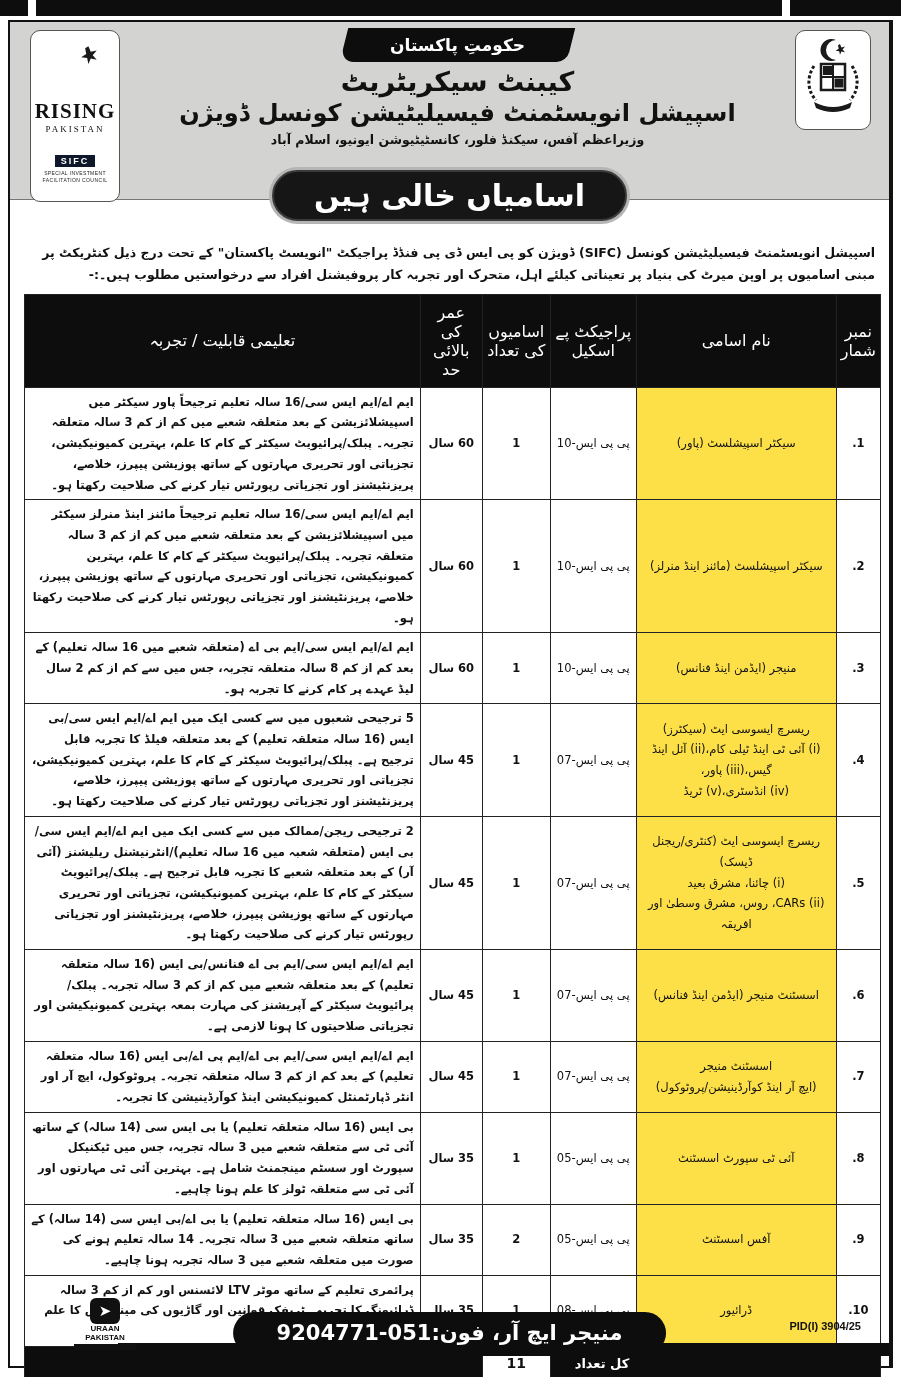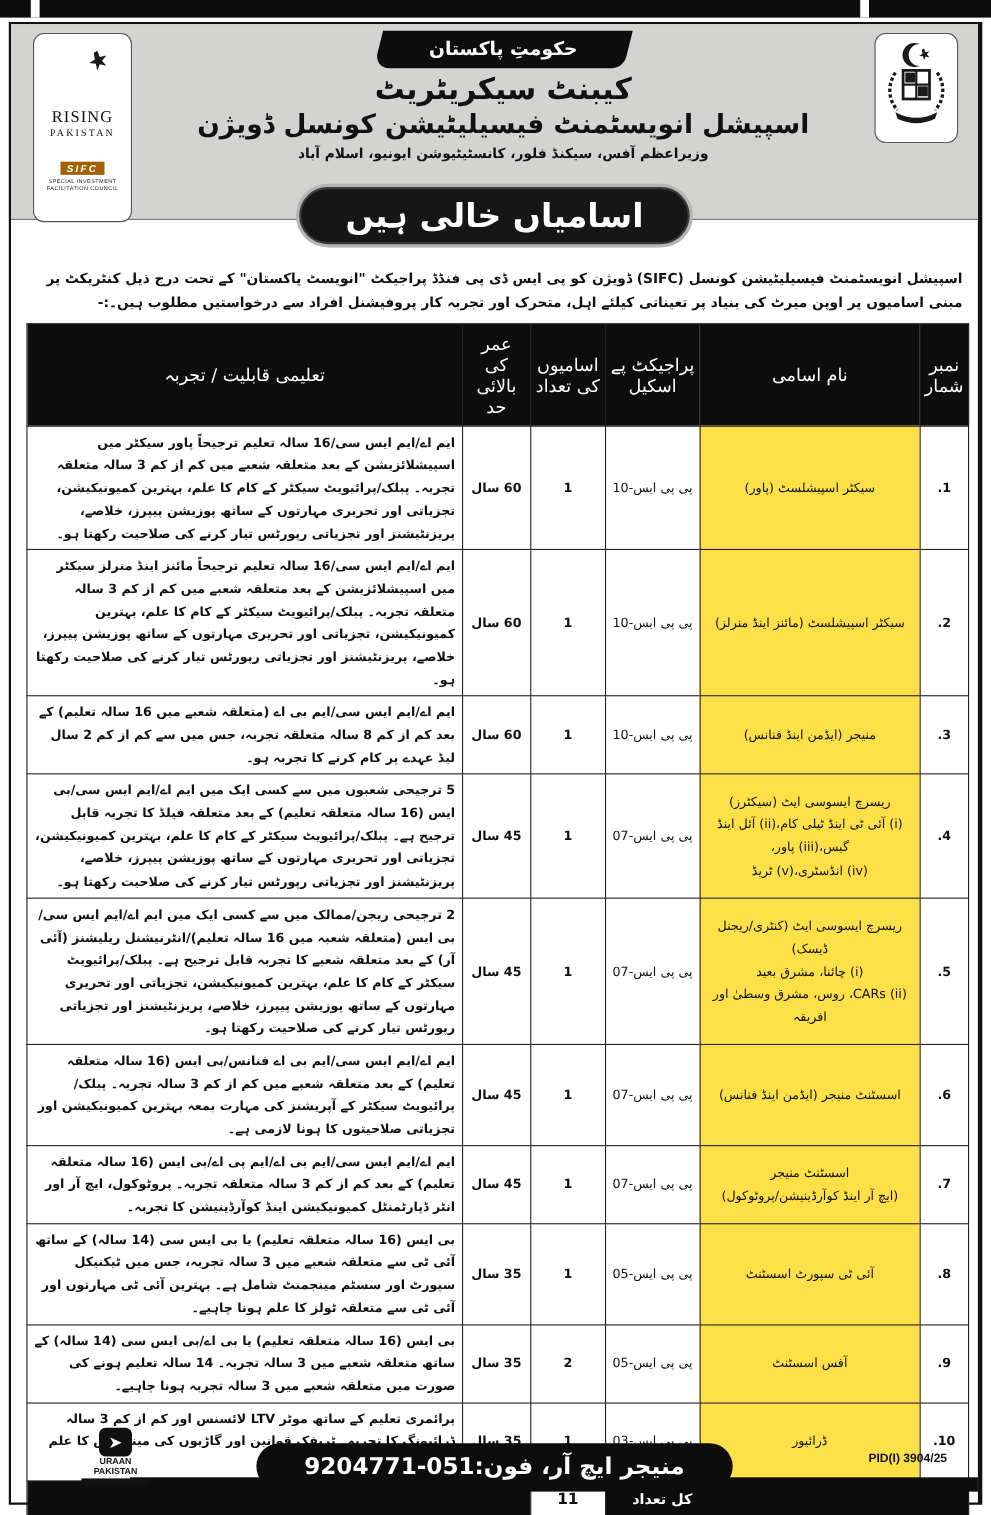--- a/index.html
+++ b/index.html
@@ -11,24 +11,24 @@
   .top-strip .notch { position:absolute; top:0; height:16px; width:8px; background:#fff; }
 
   .ad { position:absolute; left:8px; top:20px; width:885px; height:1348px;
     background:#fff; border:2px solid #111; border-right-width:4px; }
 
   
   .ad-header { position:relative; height:178px; background:#d3d3d1; border-bottom:1px solid #777; }
   .logo-box { position:absolute; background:#fff; border:1px solid #555; border-radius:10px; }
   .logo-left { left:20px; top:8px; width:90px; height:172px; padding-top:8px; text-align:center; }
   .logo-right { right:18px; top:8px; width:76px; height:100px; display:flex; align-items:center; justify-content:center; }
-  .rising-line1 { font-size:15px; letter-spacing:1px; font-weight:normal; font-family:"Liberation Serif", serif; }
+  .rising-line1 { font-size:21px; letter-spacing:1px; font-weight:bold; font-family:"Liberation Serif", serif; }
   .rising-line2 { font-size:9px; letter-spacing:2px; font-family:"Liberation Serif", serif; }
-  .sifc-box { display:inline-block; background:#a16207; color:#fff; font-size:9px; font-weight:bold;
-    letter-spacing:2px; padding:1px 6px; margin-top:21px;font-style:italic; }
+  .sifc-box { display:inline-block; background:#0f172a; color:#fff; font-size:9px; font-weight:bold;
+    letter-spacing:2px; padding:1px 6px; margin-top:21px; }
   .sifc-small { font-size:5px; letter-spacing:.4px; margin-top:2px; color:#222; line-height:1.4; }
 
   .header-center { position:absolute; left:120px; right:104px; top:0; height:100%; text-align:center; direction:rtl; }
   .govt-pill { display:inline-block; margin-top:6px; background:#0d0d0d; color:#fff;
     font-size:17px; font-weight:bold; padding:7px 46px; transform:skewX(-14deg);
     border-radius:0 0 10px 14px; }
   .govt-pill > span { display:inline-block; transform:skewX(14deg); }
   .title1 { font-size:27px; font-weight:bold; margin-top:4px; line-height:1.2; }
   .title2 { font-size:24px; font-weight:bold; line-height:1.25; }
   .address { font-size:12.5px; font-weight:bold; margin-top:4px; }
@@ -243,21 +243,21 @@
           <td class="c-name">آفس اسسٹنٹ</td>
           <td class="c-scale">پی پی ایس-05</td>
           <td class="c-count">2</td>
           <td class="c-age">35 سال</td>
           <td class="c-qual">بی ایس (16 سالہ متعلقہ تعلیم) یا بی اے/بی ایس سی (14 سالہ) کے ساتھ متعلقہ شعبے میں 3 سالہ تجربہ۔ 14 سالہ تعلیم ہونے کی صورت میں متعلقہ شعبے میں 3 سالہ تجربہ ہونا چاہیے۔</td>
         </tr>
 
         <tr>
           <td class="c-sr">.10</td>
           <td class="c-name">ڈرائیور</td>
-          <td class="c-scale">پی پی ایس-03</td>
+          <td class="c-scale">پی پی ایس-08</td>
           <td class="c-count">1</td>
           <td class="c-age">35 سال</td>
           <td class="c-qual">پرائمری تعلیم کے ساتھ موٹر LTV لائسنس اور کم از کم 3 سالہ ڈرائیونگ کا تجربہ۔ ٹریفک قوانین اور گاڑیوں کی مینٹیننس کا علم ہونا لازمی ہے۔</td>
         </tr>
       </tbody>
     <tfoot>
       <tr class="total">
         <td colspan="3" class="total-label">کل تعداد</td>
         <td class="total-count">11</td>
         <td colspan="2"></td>

